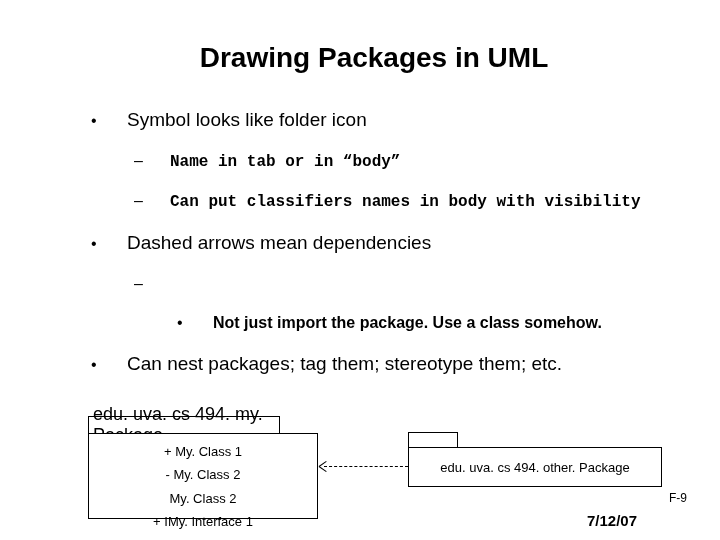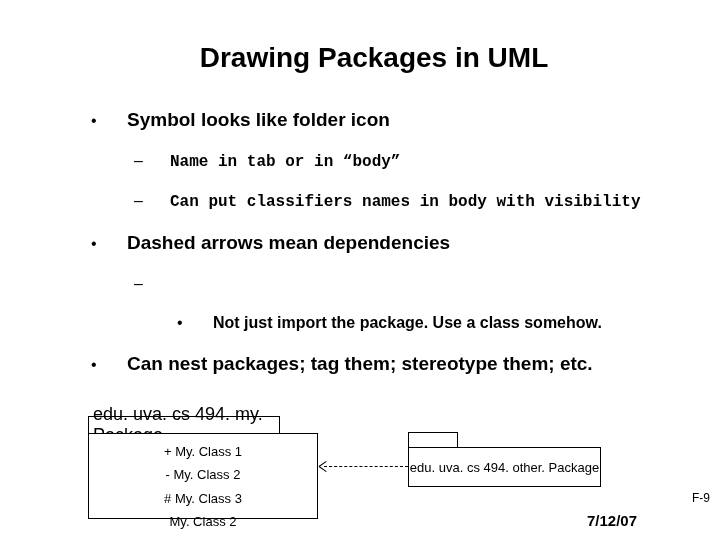--- a/index.html
+++ b/index.html
@@ -5,40 +5,40 @@
   * { margin: 7px; padding: 0; box-sizing: border-box; }
   body { width: 720px; height: 540px; background: #fff; font-family: Arial, Helvetica, sans-serif; color: #000; position: relative; }
   .title { text-align: center; font-size: 28px; font-weight: bold; margin-top: 28px; margin-bottom: 28px; }
   .content { padding: 0 42px; }
   ul { list-style: none; }
   .lvl1 > li { margin-bottom: 6px; }
   .lvl1 > li > .row { display: flex; align-items: baseline; }
   .bullet { width: 22px; flex-shrink: 0; text-align: left; }
   .dash { width: 22px; flex-shrink: 0; text-align: left; }
   .disc { width: 22px; flex-shrink: 0; text-align: left; }
-  .lvl1-text { font-size: 19px; font-weight: bold; }
+  .lvl1-text { font-size: 19px; font-weight: normal; }
   .lvl2 { margin-left: 36px; margin-top: 4px; }
   .lvl2 > li > .row { display: flex; align-items: baseline; }
   .lvl2-text { font-size: 16px; font-weight: bold; font-family: Liberation Mono, monospace; }
   .lvl3 { margin-left: 36px; margin-top: 2px; }
   .lvl3 > li > .row { display: flex; align-items: baseline; }
   .lvl3-text { font-size: 16px; font-weight: bold; text-align: right; }
 
   .diagram { position: absolute; left: 48px; top: 388px; width: 620px; height: 115px; }
   .pkg1-tab { position: absolute; left: 12px; top: 0; width: 192px; height: 18px; border: 1px solid #000; background: #fff; font-size: 18px; display: flex; align-items: center; padding: 0 4px; }
   .pkg1-body { position: absolute; left: 12px; top: 17px; width: 230px; height: 86px; border: 1px solid #000; background: #fff; padding: 3px 0; }
   .pkg1-body div { font-size: 13px; text-align: center; line-height: 1.25; }
   .pkg2-tab { position: absolute; left: 332px; top: 16px; width: 50px; height: 16px; border: 1px solid #000; background: #fff; }
-  .pkg2-body { position: absolute; left: 332px; top: 31px; width: 193px; height: 40px; border: 1px solid #000; background: #fff; display: flex; align-items: center; justify-content: center; font-size: 13px; }
+  .pkg2-body { position: absolute; left: 332px; top: 31px; width: 254px; height: 40px; border: 1px solid #000; background: #fff; display: flex; align-items: center; justify-content: center; font-size: 13px; }
   .dashed-line { position: absolute; left: 248px; top: 50px; width: 84px; height: 0; border-top: 1.5px dashed #000; }
   .arrowhead { position: absolute; left: 243px; top: 44px; width: 12px; height: 12px; }
   .arrowhead::before { content: ""; position: absolute; width: 9px; height: 0; border-top: 1.5px solid #000; transform-origin: left center; transform: rotate(-35deg); left: 0; top: 6px; }
   .arrowhead::after { content: ""; position: absolute; width: 9px; height: 0; border-top: 1.5px solid #000; transform-origin: left center; transform: rotate(35deg); left: 0; top: 6px; }
 
-  .slide-num { position: absolute; right: 17px; bottom: 42px; font-size: 12px; }
+  .slide-num { position: absolute; right: 40px; bottom: 42px; font-size: 12px; }
   .date { position: absolute; right: 90px; bottom: 18px; font-size: 15px; font-weight: bold; }
 </style>
 </head>
 <body>
 
 <div class="title">Drawing Packages in UML</div>
 
 <div class="content">
   <ul class="lvl1">
     <li>
@@ -89,21 +89,20 @@
       </div>
     </li>
   </ul>
 </div>
 
 <div class="diagram">
   <div class="pkg1-tab">edu. uva. cs 494. my. Package</div>
   <div class="pkg1-body">
     <div>+ My. Class 1</div>
     <div>- My. Class 2</div>
-    <div># My. Class 3</div>
     <div>My. Class 2</div>
     <div>+ IMy. Interface 1</div>
   </div>
   <div class="pkg2-tab"></div>
   <div class="pkg2-body">edu. uva. cs 494. other. Package</div>
   <div class="dashed-line"></div>
   <div class="arrowhead"></div>
 </div>
 
 <div class="slide-num">F-9</div>

